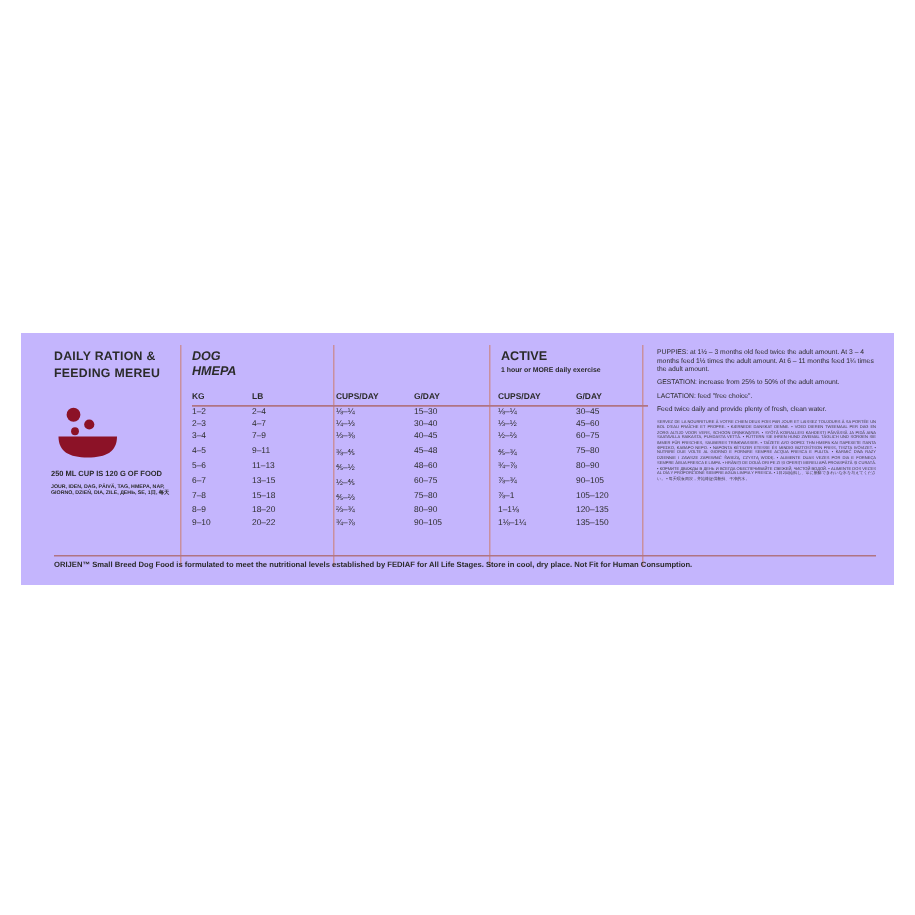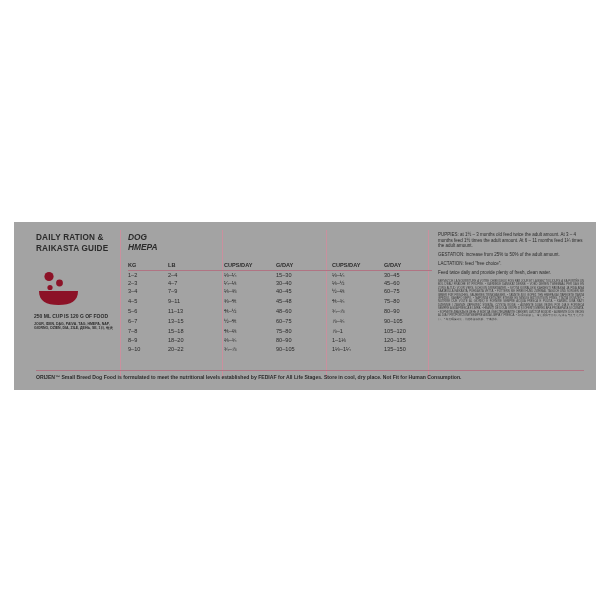--- a/index.html
+++ b/index.html
@@ -6,21 +6,21 @@
   body{
     width:610px;height:610px;
     background:#ffffff;
     font-family:"Liberation Sans", sans-serif;
     overflow:hidden;
   }
   .panel{
     position:absolute;
     left:14px; top:222px;
     width:582px; height:168px;
-    background:#a3a3a3;
+    background:#c4b5fd;
     box-sizing:border-box;
     padding:0;
   }
   
   .leftcol{
     position:absolute;
     left:22px; top:10px;
     width:84px;
   }
   .title{
@@ -145,21 +145,21 @@
   }
 </style>
 </head>
 <body>
 
 <div class="panel">
 
   <div class="leftcol">
     <div class="title">
       <span>DAILY RATION &amp;</span><br>
-      <span>RAIKASTA GUIDE</span>
+      <span>FEEDING MEREU</span>
     </div>
   </div>
 
   <div class="bowl">
     <svg width="52" height="36" viewBox="0 0 52 36" xmlns="http://www.w3.org/2000/svg">
       <circle cx="11" cy="6.5" r="4.6" fill="#8c1227"></circle>
       <circle cx="21.5" cy="13" r="3.4" fill="#8c1227"></circle>
       <circle cx="12" cy="17.5" r="2.6" fill="#8c1227"></circle>
       <path d="M1 21 H40 C40 31 33 35 20.5 35 C8 35 1 31 1 21 Z" fill="#8c1227"></path>
     </svg>
@@ -174,20 +174,24 @@
   <div class="vrule" style="left:208px;"></div>
   <div class="vrule" style="left:312px;"></div>
   <div class="vrule" style="left:414px;"></div>
 
   <div class="grp" style="left:114px; top:10px; width:88px;font-style:italic;">
     <span>DOG</span><br>
     <span>HMEPA</span>
   </div>
 
 
+  <div class="grp" style="left:320px; top:10px; width:92px;">
+    <span>ACTIVE</span>
+    <div class="grpsub">1 hour or MORE daily exercise</div>
+  </div>
 
   <div style="position:absolute; left:114px; top:40px;">
     <table class="ration">
       <thead>
         <tr class="hdrrow">
           <th class="c-kg">KG</th>
           <th class="c-lb">LB</th>
           <th class="c-la-cups">CUPS/DAY</th>
           <th class="c-la-g">G/DAY</th>
           <th class="c-a-cups">CUPS/DAY</th>

